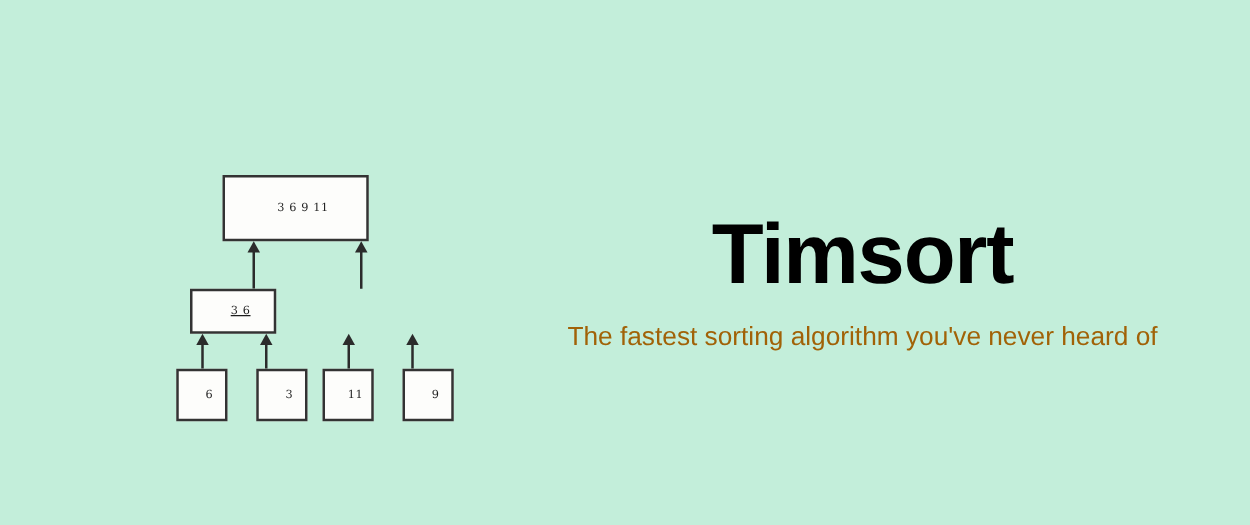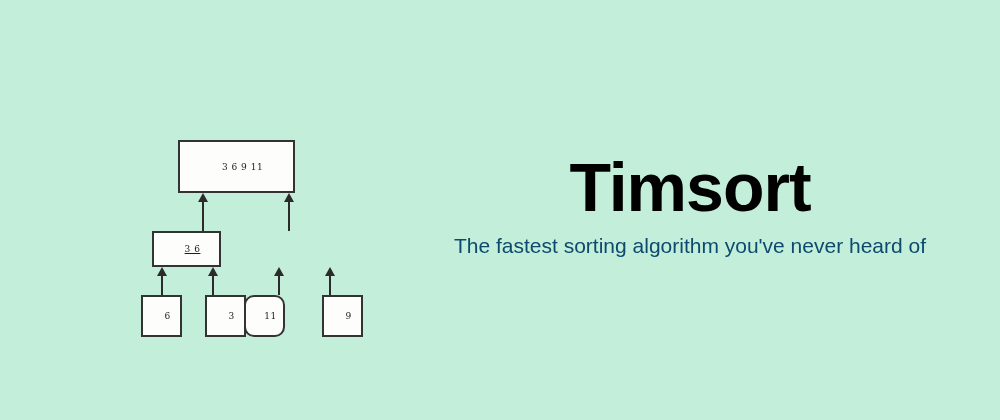--- a/index.html
+++ b/index.html
@@ -57,21 +57,21 @@
   .node-mid-left  { left: 152px; top: 231px; text-decoration: underline; }
   .node-mid-right { left: 270px; top: 231px; }
 
   .node-leaf {
     width: 41px;
     height: 42px;
     font-size: 9px;
   }
   .leaf-0 { left: 141px; top: 295px; }
   .leaf-1 { left: 205px; top: 295px; }
-  .leaf-2 { left: 244px; top: 295px; border-radius: 10px; }
+  .leaf-2 { left: 258px; top: 295px; }
   .leaf-3 { left: 322px; top: 295px; }
 
   
   .arrow {
     position: absolute;
     width: 2px;
     background: #2b2b2b;
   }
   .arrow::before {
     content: "";
@@ -101,28 +101,28 @@
     width: 560px;
     text-align: center;
   }
   .title {
     font-family: "Liberation Sans", sans-serif;
     font-weight: bold;
     font-size: 68px;
     line-height: 74px;
     letter-spacing: -1px;
     color: #000000;
-    margin: 0;
+    margin: 16px;
   }
   .subtitle {
     font-family: "Liberation Sans", sans-serif;
     font-weight: normal;
     font-size: 21px;
     line-height: 28px;
-    color: #0c4a6e;
+    color: #a16207;
     margin: 8px 0 0 0;
   }
 </style>
 </head>
 <body>
 
 <div class="banner">
 
   <div class="diagram">
 

